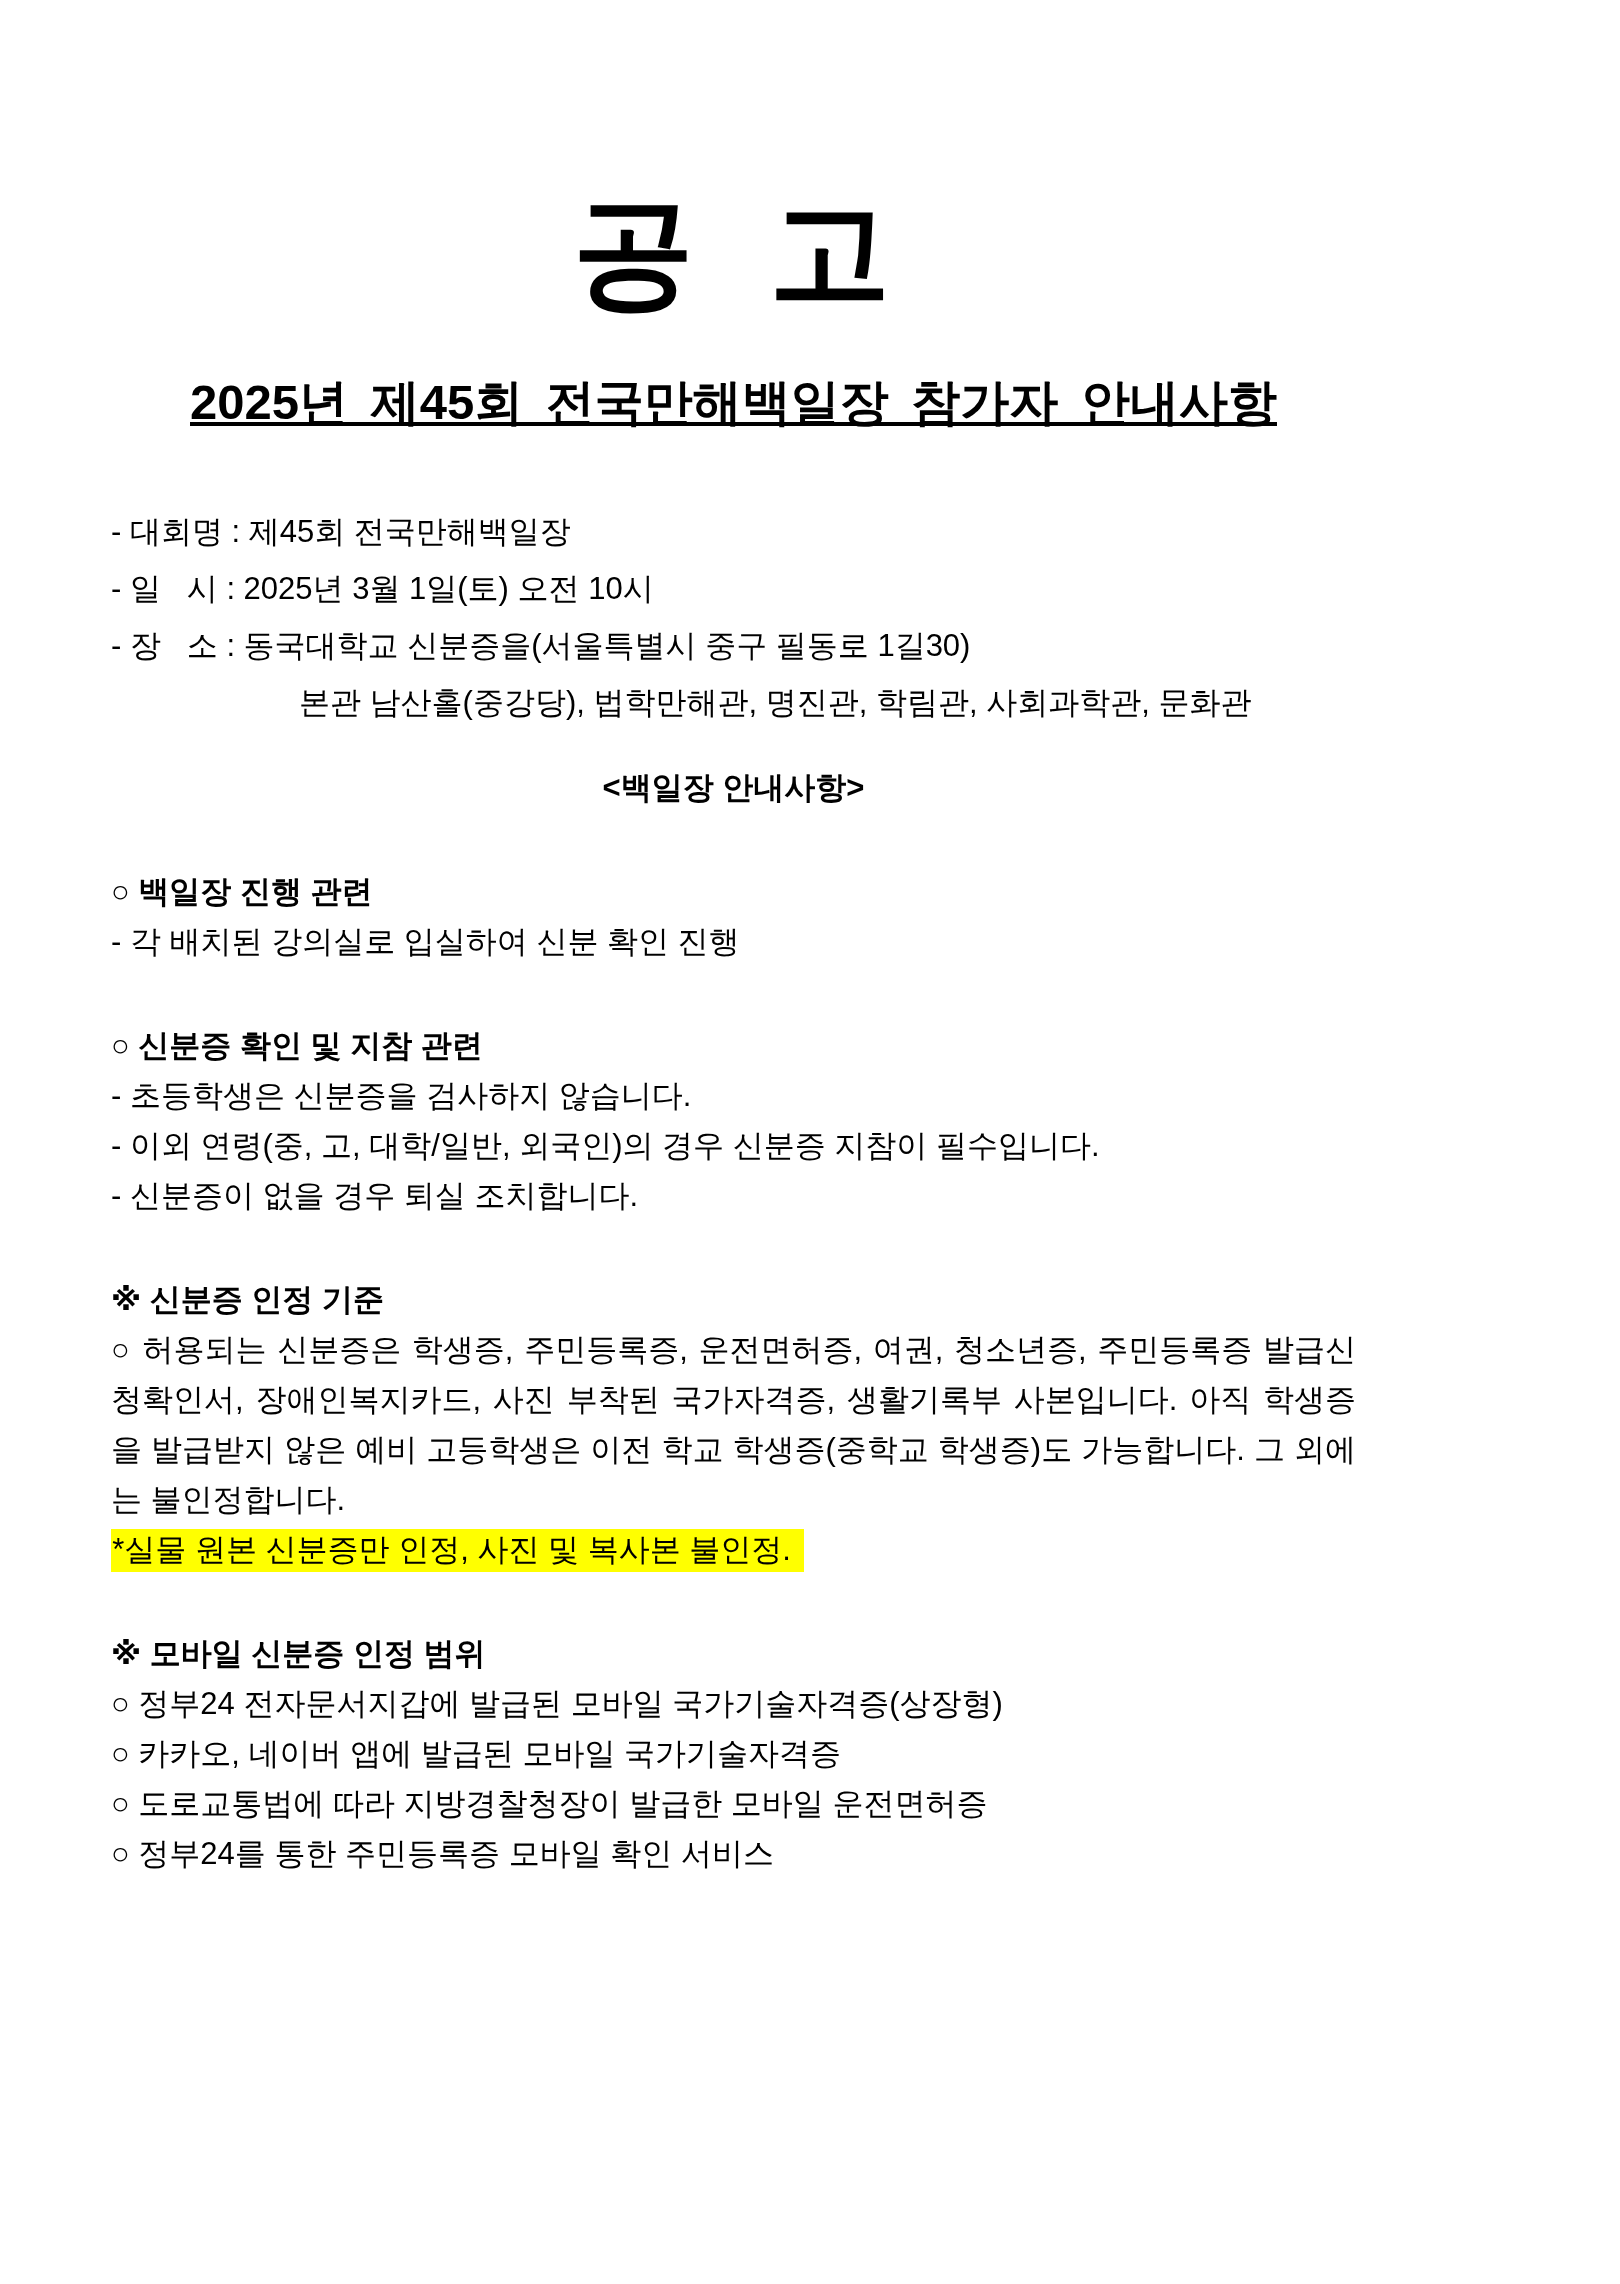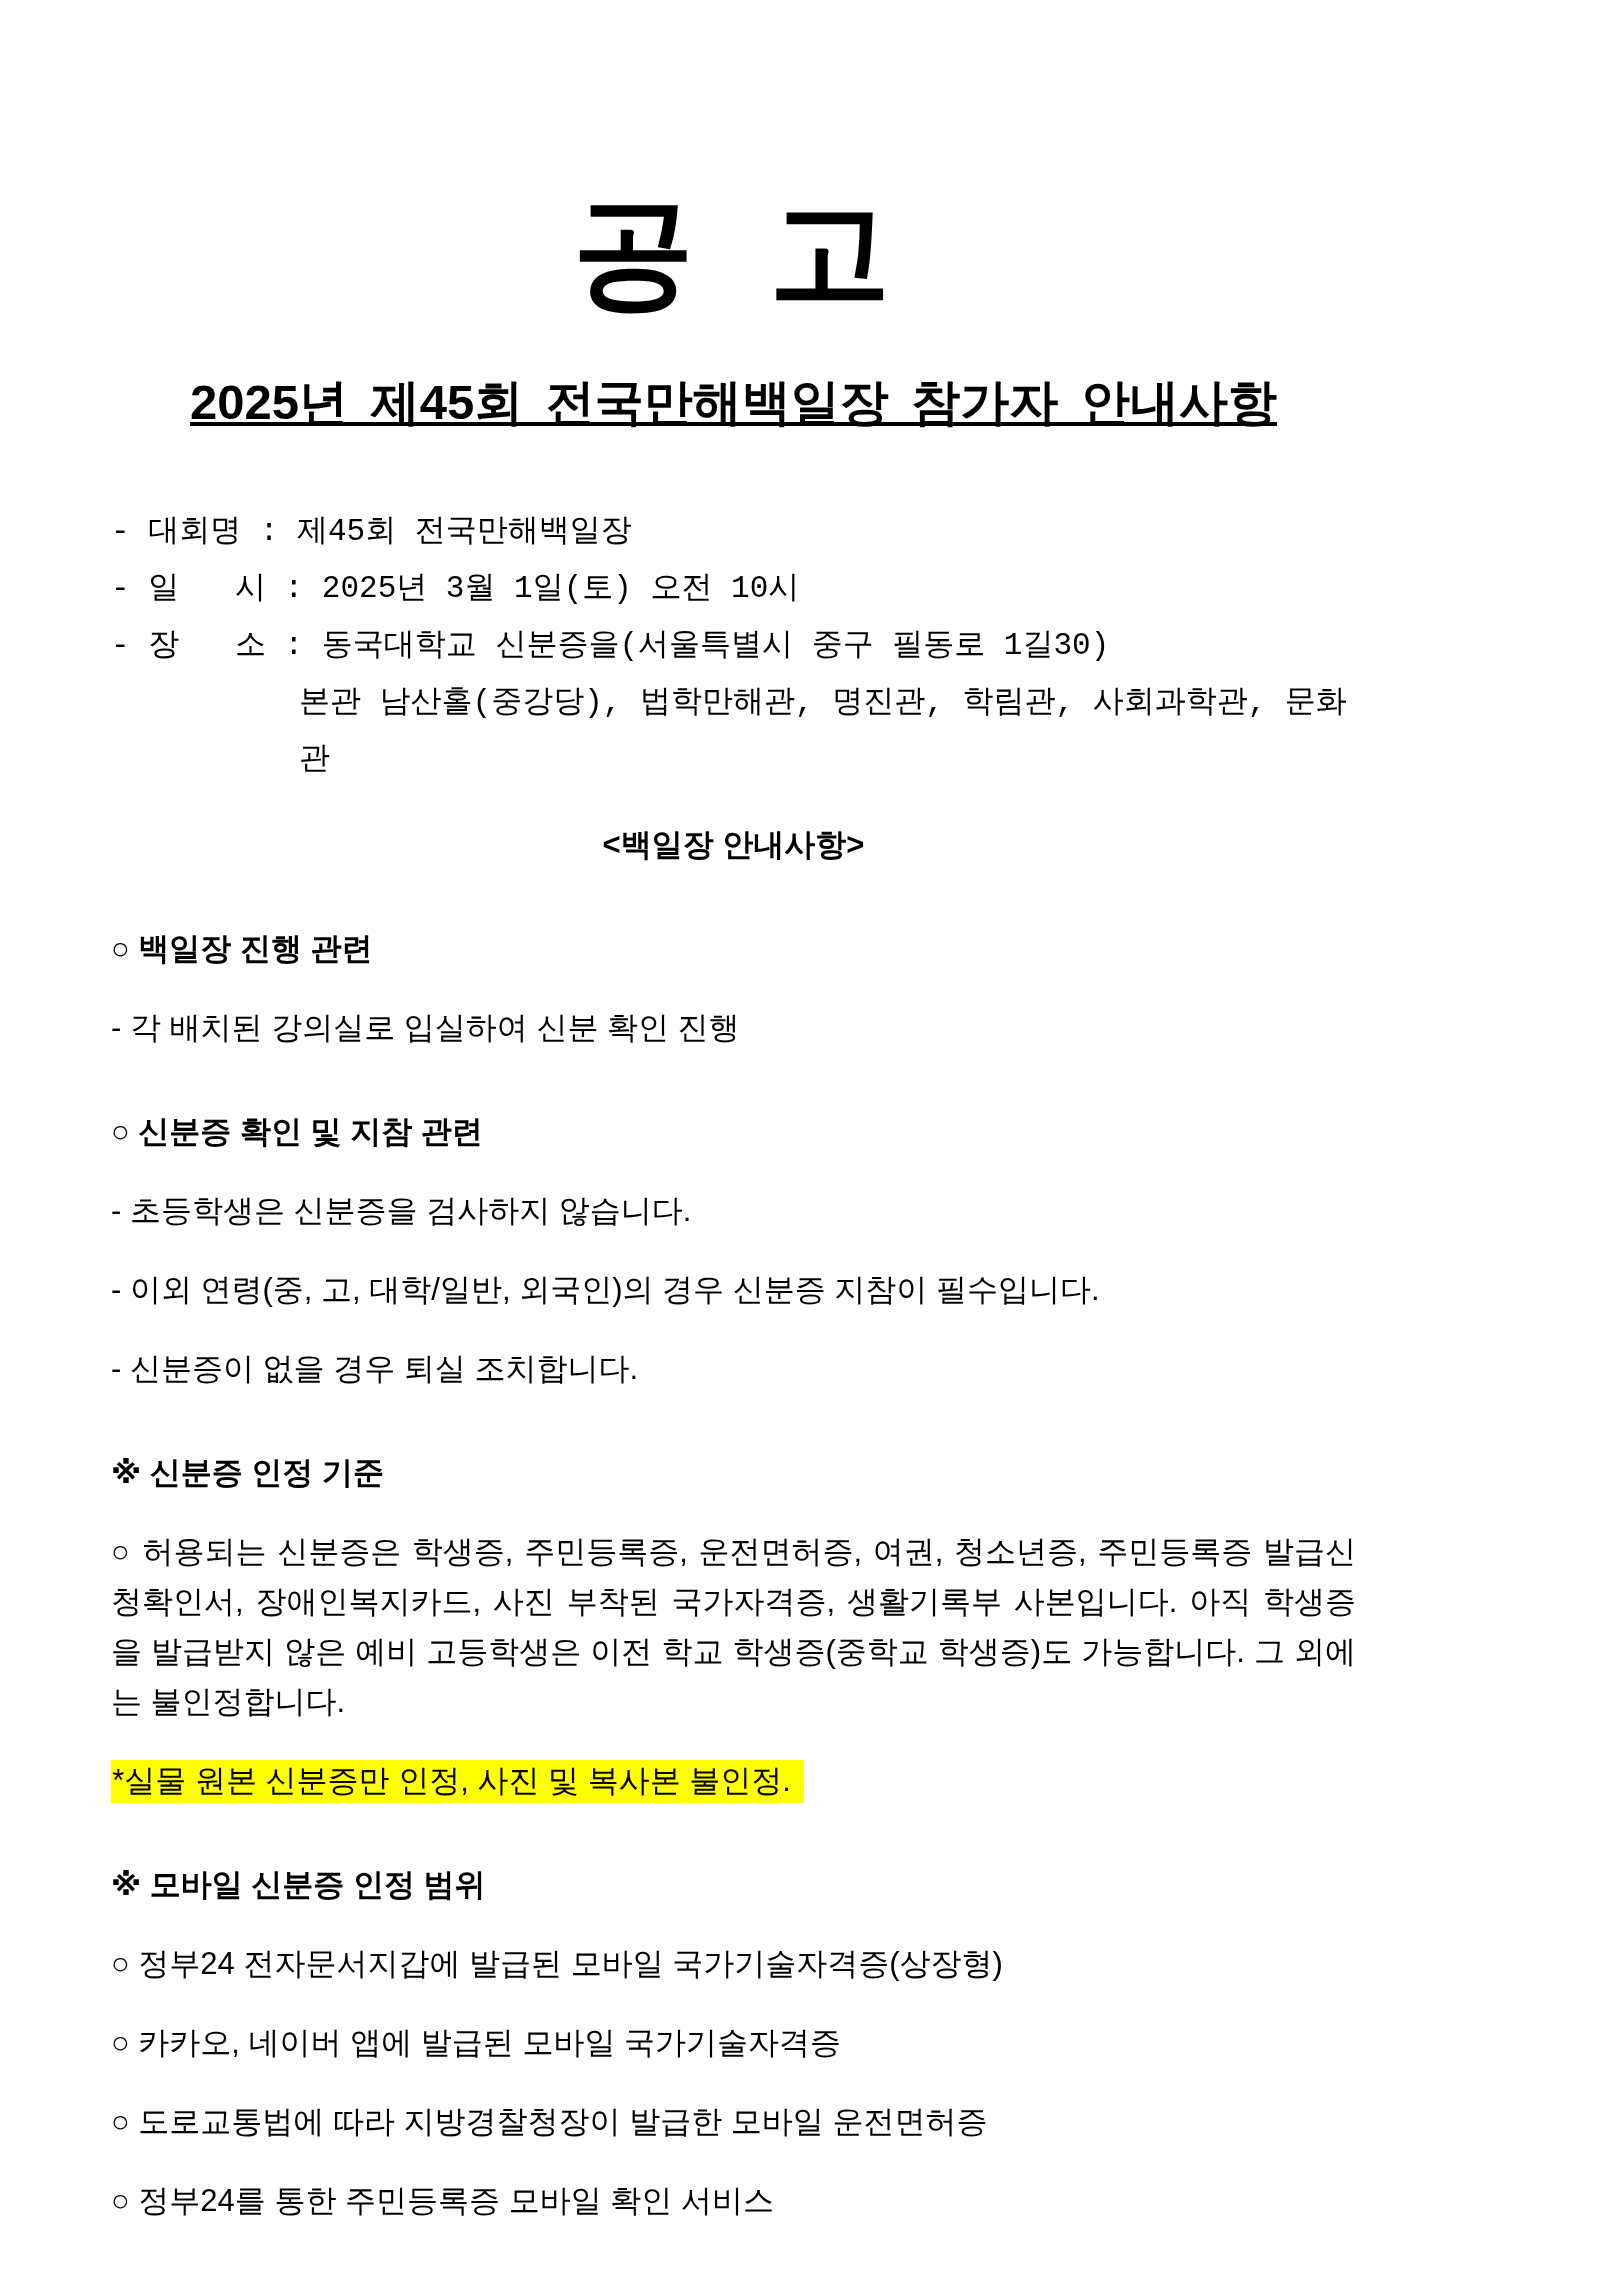--- a/index.html
+++ b/index.html
@@ -30,34 +30,34 @@
     text-align: center;
     font-size: 49px;
     line-height: 1.1;
     font-weight: 700;
     word-spacing: 9px;
     text-decoration: underline;
   }
 
   p { margin: 0; }
 
-  .info { margin-top: 73px; font-family: Liberation Mono, monospace; }
+  .info { margin-top: 73px; }
   .info p { font-size: 31px; line-height: 57px; white-space: pre-wrap; }
   .info .cont { padding-left: 188px; }
 
   .notice-heading {
     margin-top: 32px;
     text-align: center;
     font-size: 31px;
     line-height: 50px;
     font-weight: 700;
   }
 
   .section { margin-top: 54px; }
-  .section p { font-size: 31px; line-height: 50px; margin-top: 29px; }
+  .section p { font-size: 31px; line-height: 50px; }
   .heading { font-weight: 700; }
   .bold { font-weight: 700; }
   .para { text-align: justify; word-break: break-all; font-weight: 400; }
 
   mark.hl {
     background: var(--hl, #ffff00);
     color: inherit;
     padding: 3.3px 13px 4.6px 1.3px;
   }
 </style>

